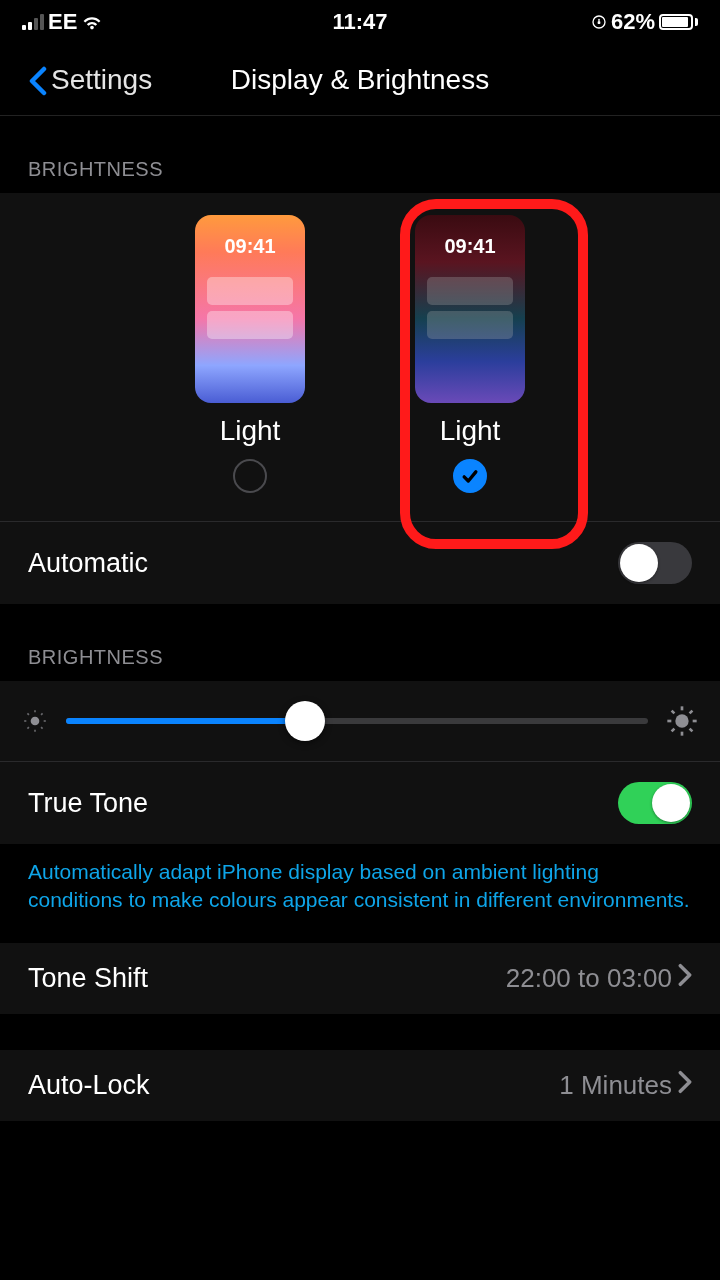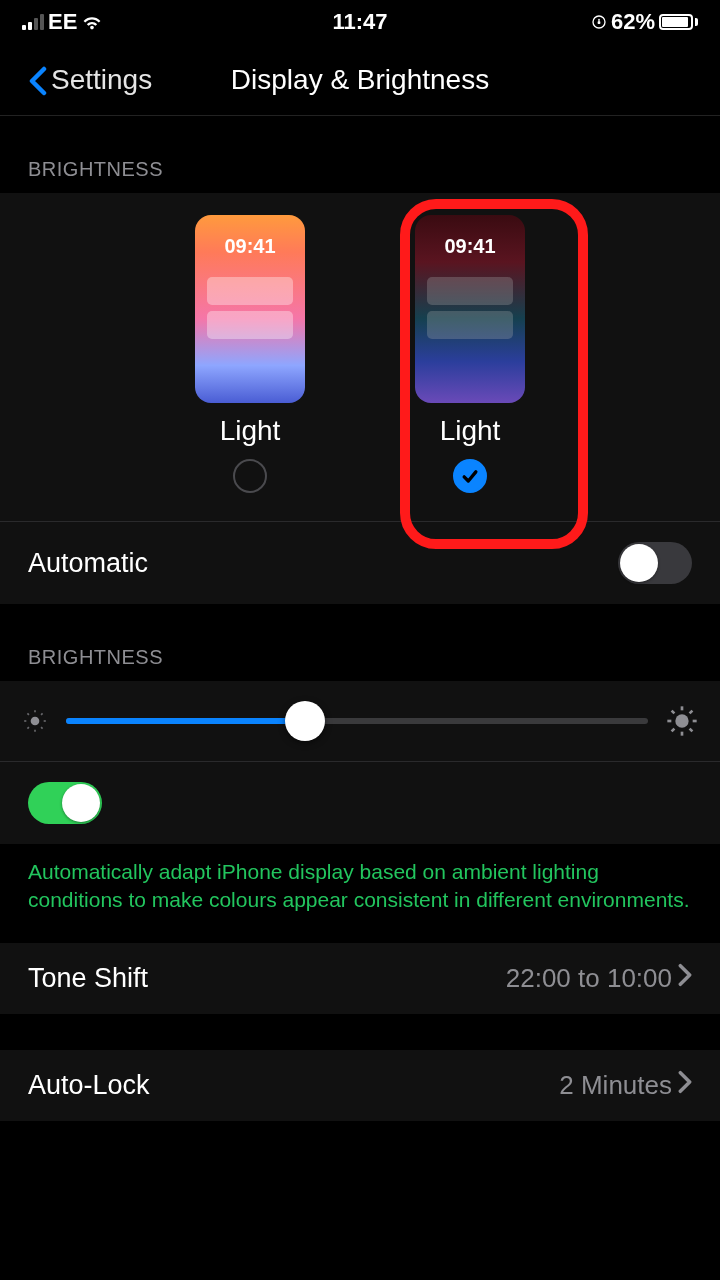--- a/index.html
+++ b/index.html
@@ -54,21 +54,21 @@
   .toggle.off .toggle-knob { left:2px; }
   .toggle.on .toggle-knob { right:2px; }
 
   .slider-row { display:flex; align-items:center; gap:18px; padding:24px 22px; background:#111; }
   .sun-icon { color:#8e8e93; }
   .sun-icon svg { display:block; }
   .slider-track { flex:1; height:6px; background:#3a3a3c; border-radius:3px; position:relative; }
   .slider-fill { position:absolute; left:0; top:0; bottom:0; width:41%; background:#0a84ff; border-radius:3px; }
   .slider-thumb { position:absolute; top:50%; left:41%; transform:translate(-50%,-50%); width:40px; height:40px; background:#fff; border-radius:50%; box-shadow:0 2px 6px rgba(0,0,0,0.5); }
 
-  .footer-text { padding: 14px 28px 28px; font-size:21px; line-height:1.35; color:#22c55e; }
+  .footer-text { padding: 14px 28px 28px; font-size:21px; line-height:1.35; color:#0ea5e9; }
 
   .row .detail { color:#8e8e93; display:flex; align-items:center; gap:6px; font-size:26px; }
   .chevron-right svg { width:14px; height:24px; }
 
   .gap { height:36px; background:#000; }
 </style>
 </head>
 <body>
 
 <div class="status-bar">
@@ -186,44 +186,45 @@
             <line x1="20" y1="12" x2="23" y2="12"></line>
             <line x1="4.2" y1="4.2" x2="6.3" y2="6.3"></line>
             <line x1="17.7" y1="17.7" x2="19.8" y2="19.8"></line>
             <line x1="4.2" y1="19.8" x2="6.3" y2="17.7"></line>
             <line x1="17.7" y1="6.3" x2="19.8" y2="4.2"></line>
           </g>
         </svg>
     </span>
   </div>
   <div class="row bordered">
+    <span>True Tone</span>
     <div class="toggle on">
         <div class="toggle-knob"></div>
       </div>
   </div>
 </div>
 <div class="footer-text">Automatically adapt iPhone display based on ambient lighting conditions to make colours appear consistent in different environments.</div>
 
 <div class="section">
   <div class="row">
     <span>Tone Shift</span>
     <span class="detail">
-      <span>22:00 to 10:00</span>
+      <span>22:00 to 03:00</span>
       <span class="chevron-right"><svg viewBox="0 0 12 20" fill="none" stroke="#8e8e93" stroke-width="3" stroke-linecap="round" stroke-linejoin="round">
             <polyline points="2,2 10,10 2,18"></polyline>
           </svg></span>
     </span>
   </div>
 </div>
 
 <div class="gap"></div>
 
 <div class="section">
   <div class="row">
     <span>Auto-Lock</span>
     <span class="detail">
-      <span>2 Minutes</span>
+      <span>1 Minutes</span>
       <span class="chevron-right"><svg viewBox="0 0 12 20" fill="none" stroke="#8e8e93" stroke-width="3" stroke-linecap="round" stroke-linejoin="round">
             <polyline points="2,2 10,10 2,18"></polyline>
           </svg></span>
     </span>
   </div>
 </div>
 
 </body></html>

